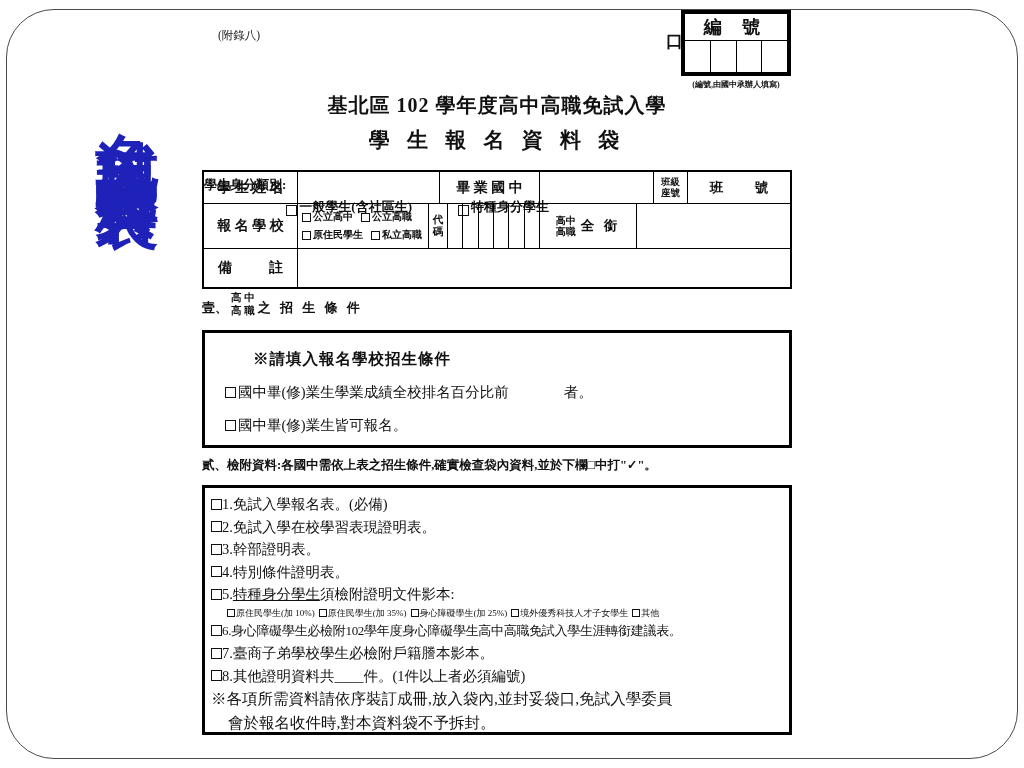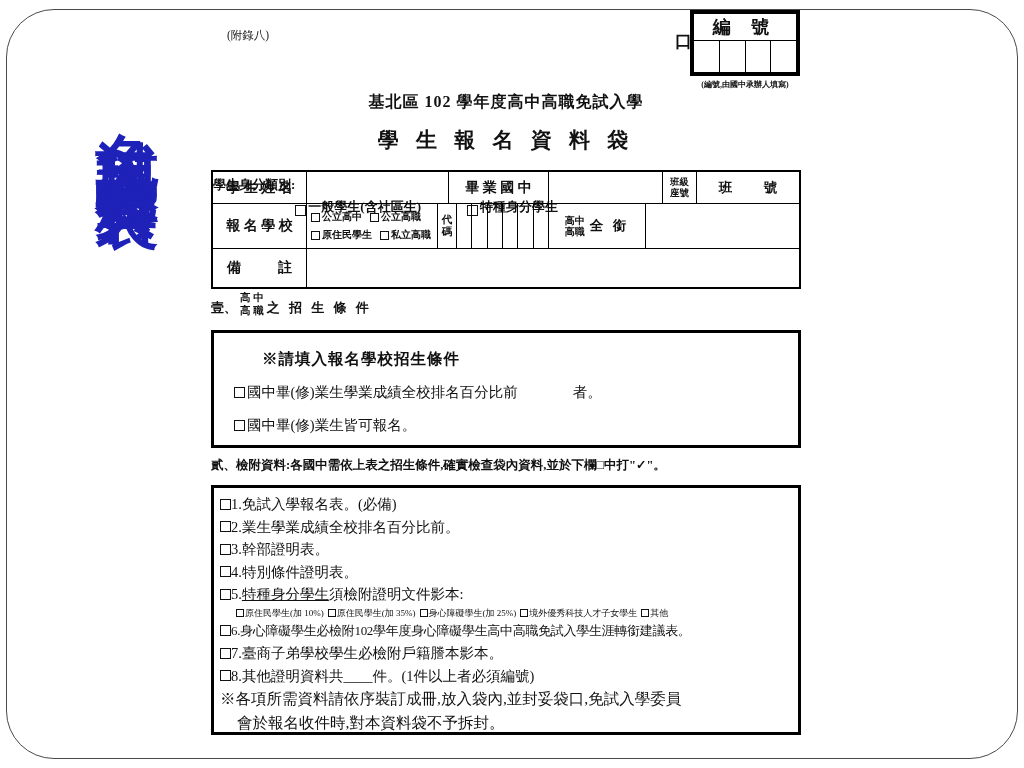--- a/index.html
+++ b/index.html
@@ -9,38 +9,38 @@
   .frame { position:absolute; left:6px; top:9px; right:6px; bottom:9px;
            border:1.6px solid #4a4a4a; border-radius:48px; }
 
   
   .side-title { position:absolute; left:80px; top:82px; width:78px;
                 writing-mode:vertical-rl; text-orientation:upright;
                 font-size:63px; letter-spacing:7px; line-height:1;
                 font-weight:bold; }
 
   
-  .form { position:absolute; left:211px; top:8px; width:590px; height:728px; font-weight:bold; }
+  .form { position:absolute; left:202px; top:8px; width:590px; height:728px; font-weight:bold; }
   .appendix { position:absolute; left:16px; top:20px; font-size:11.5px; font-weight:normal; color:#222; }
   .stamp { position:absolute; left:0; right:0; top:22px; text-align:right;
            font-size:17px; font-weight:bold; letter-spacing:1px; }
 
   .numbox { position:absolute; left:479px; top:2px; width:110px; height:66px;
             border:4px solid #000; background:#fff; }
   .numbox-title { height:27px; display:flex; align-items:center; justify-content:center;
                   font-size:18px; font-weight:bold; letter-spacing:8px;
                   border-bottom:1.6px solid #000; }
   .numbox-cells { display:flex; height:31px; }
   .numbox-cells div { flex:1; border-right:1.6px solid #000; }
   .numbox-cells div:last-child { border-right:none; }
   .numbox-caption { position:absolute; left:474px; top:71px; width:120px;
                     font-size:8px; font-weight:bold; text-align:center; white-space:nowrap; }
 
   .title1 { position:absolute; left:0; right:0; top:84px; text-align:center;
-            font-size:16px; font-weight:bold; letter-spacing:1px; }
+            font-size:20px; font-weight:bold; letter-spacing:1px; }
   .title2 { position:absolute; left:0; right:0; top:118px; text-align:center;
             font-size:21px; font-weight:bold; letter-spacing:6px; }
 
   .identity { position:absolute; left:2px; top:146px; display:flex; align-items:center;
               font-size:13px; font-weight:bold; }
   .identity .opt { display:flex; align-items:flex-end;margin-top:44px; }
   .identity .opt2 { margin-left:46px; }
 
   .cb { display:inline-block; width:11px; height:11px; border:1.5px solid #111;
         background:#fff; margin-right:2px; flex:none; }
@@ -235,21 +235,21 @@
 
     <div class="bigbox box2">
       <div class="item">
         <span class="cb"></span>
         <span>1.</span>
         <span>免試入學報名表。(必備)</span>
       </div>
       <div class="item">
         <span class="cb"></span>
         <span>2.</span>
-        <span>業生學業成績全校排名百分比前。</span>
+        <span>免試入學在校學習表現證明表。</span>
       </div>
       <div class="item">
         <span class="cb"></span>
         <span>3.</span>
         <span>幹部證明表。</span>
       </div>
       <div class="item">
         <span class="cb"></span>
         <span>4.</span>
         <span>特別條件證明表。</span>

